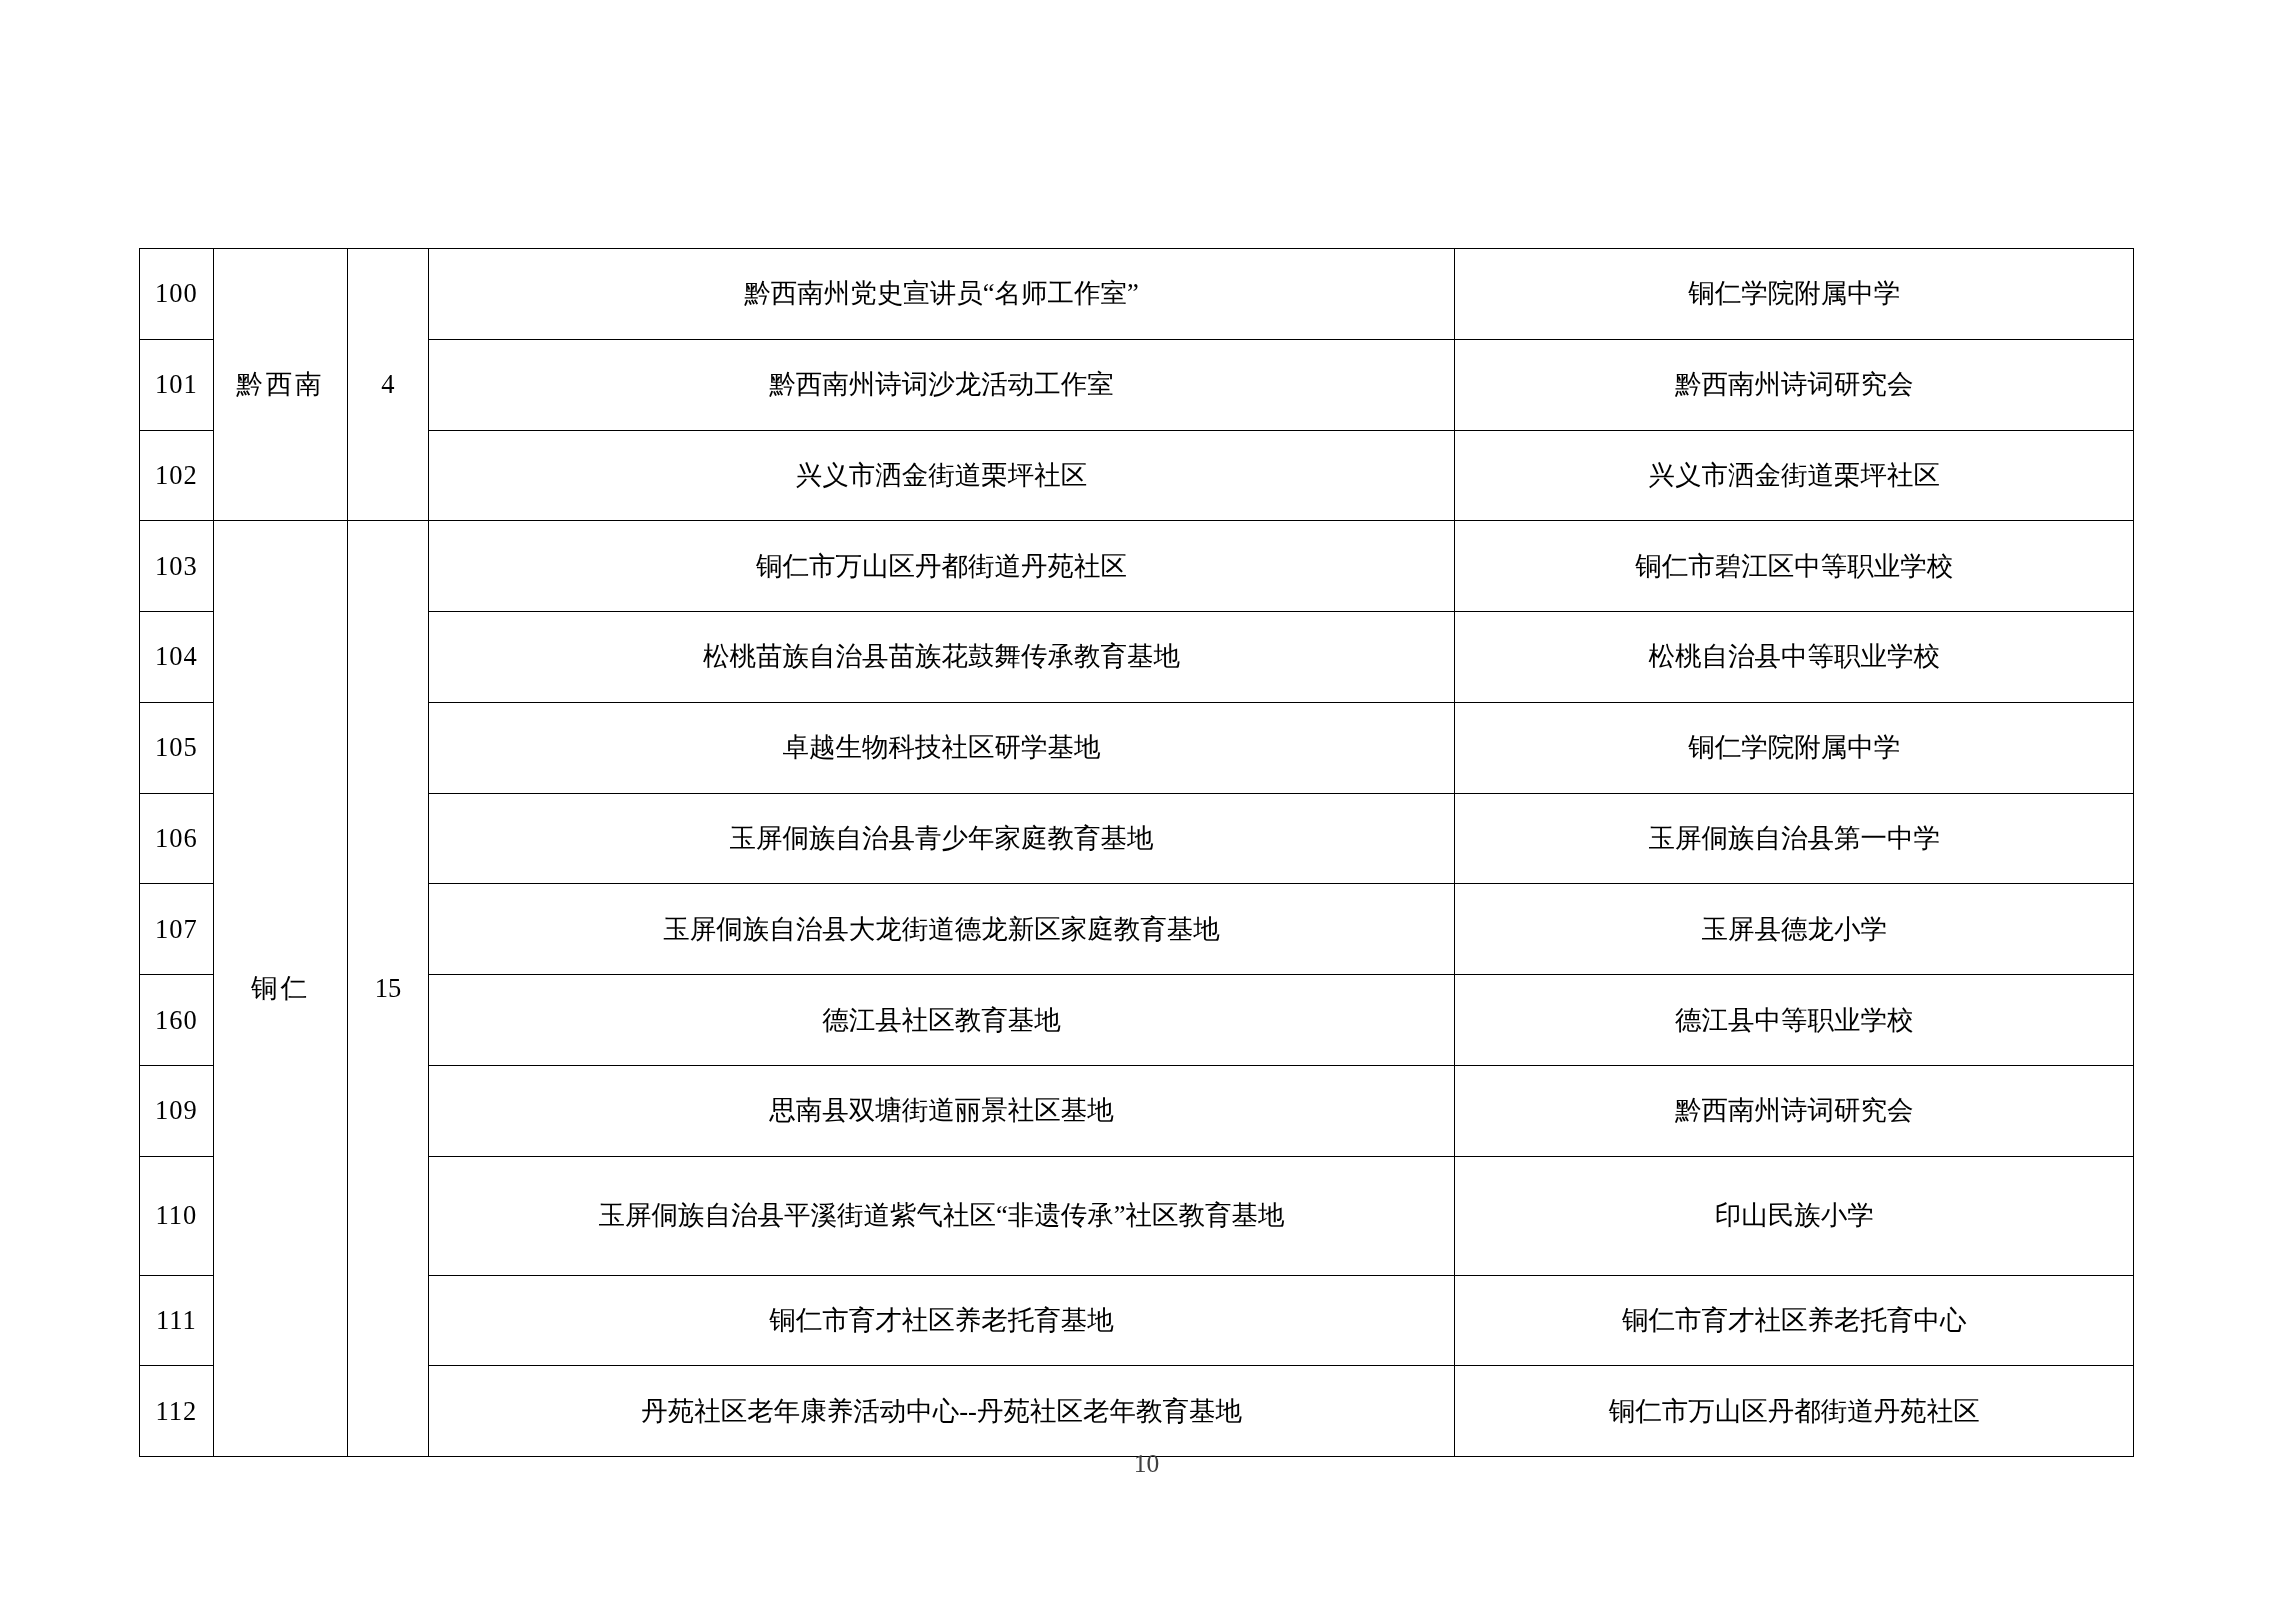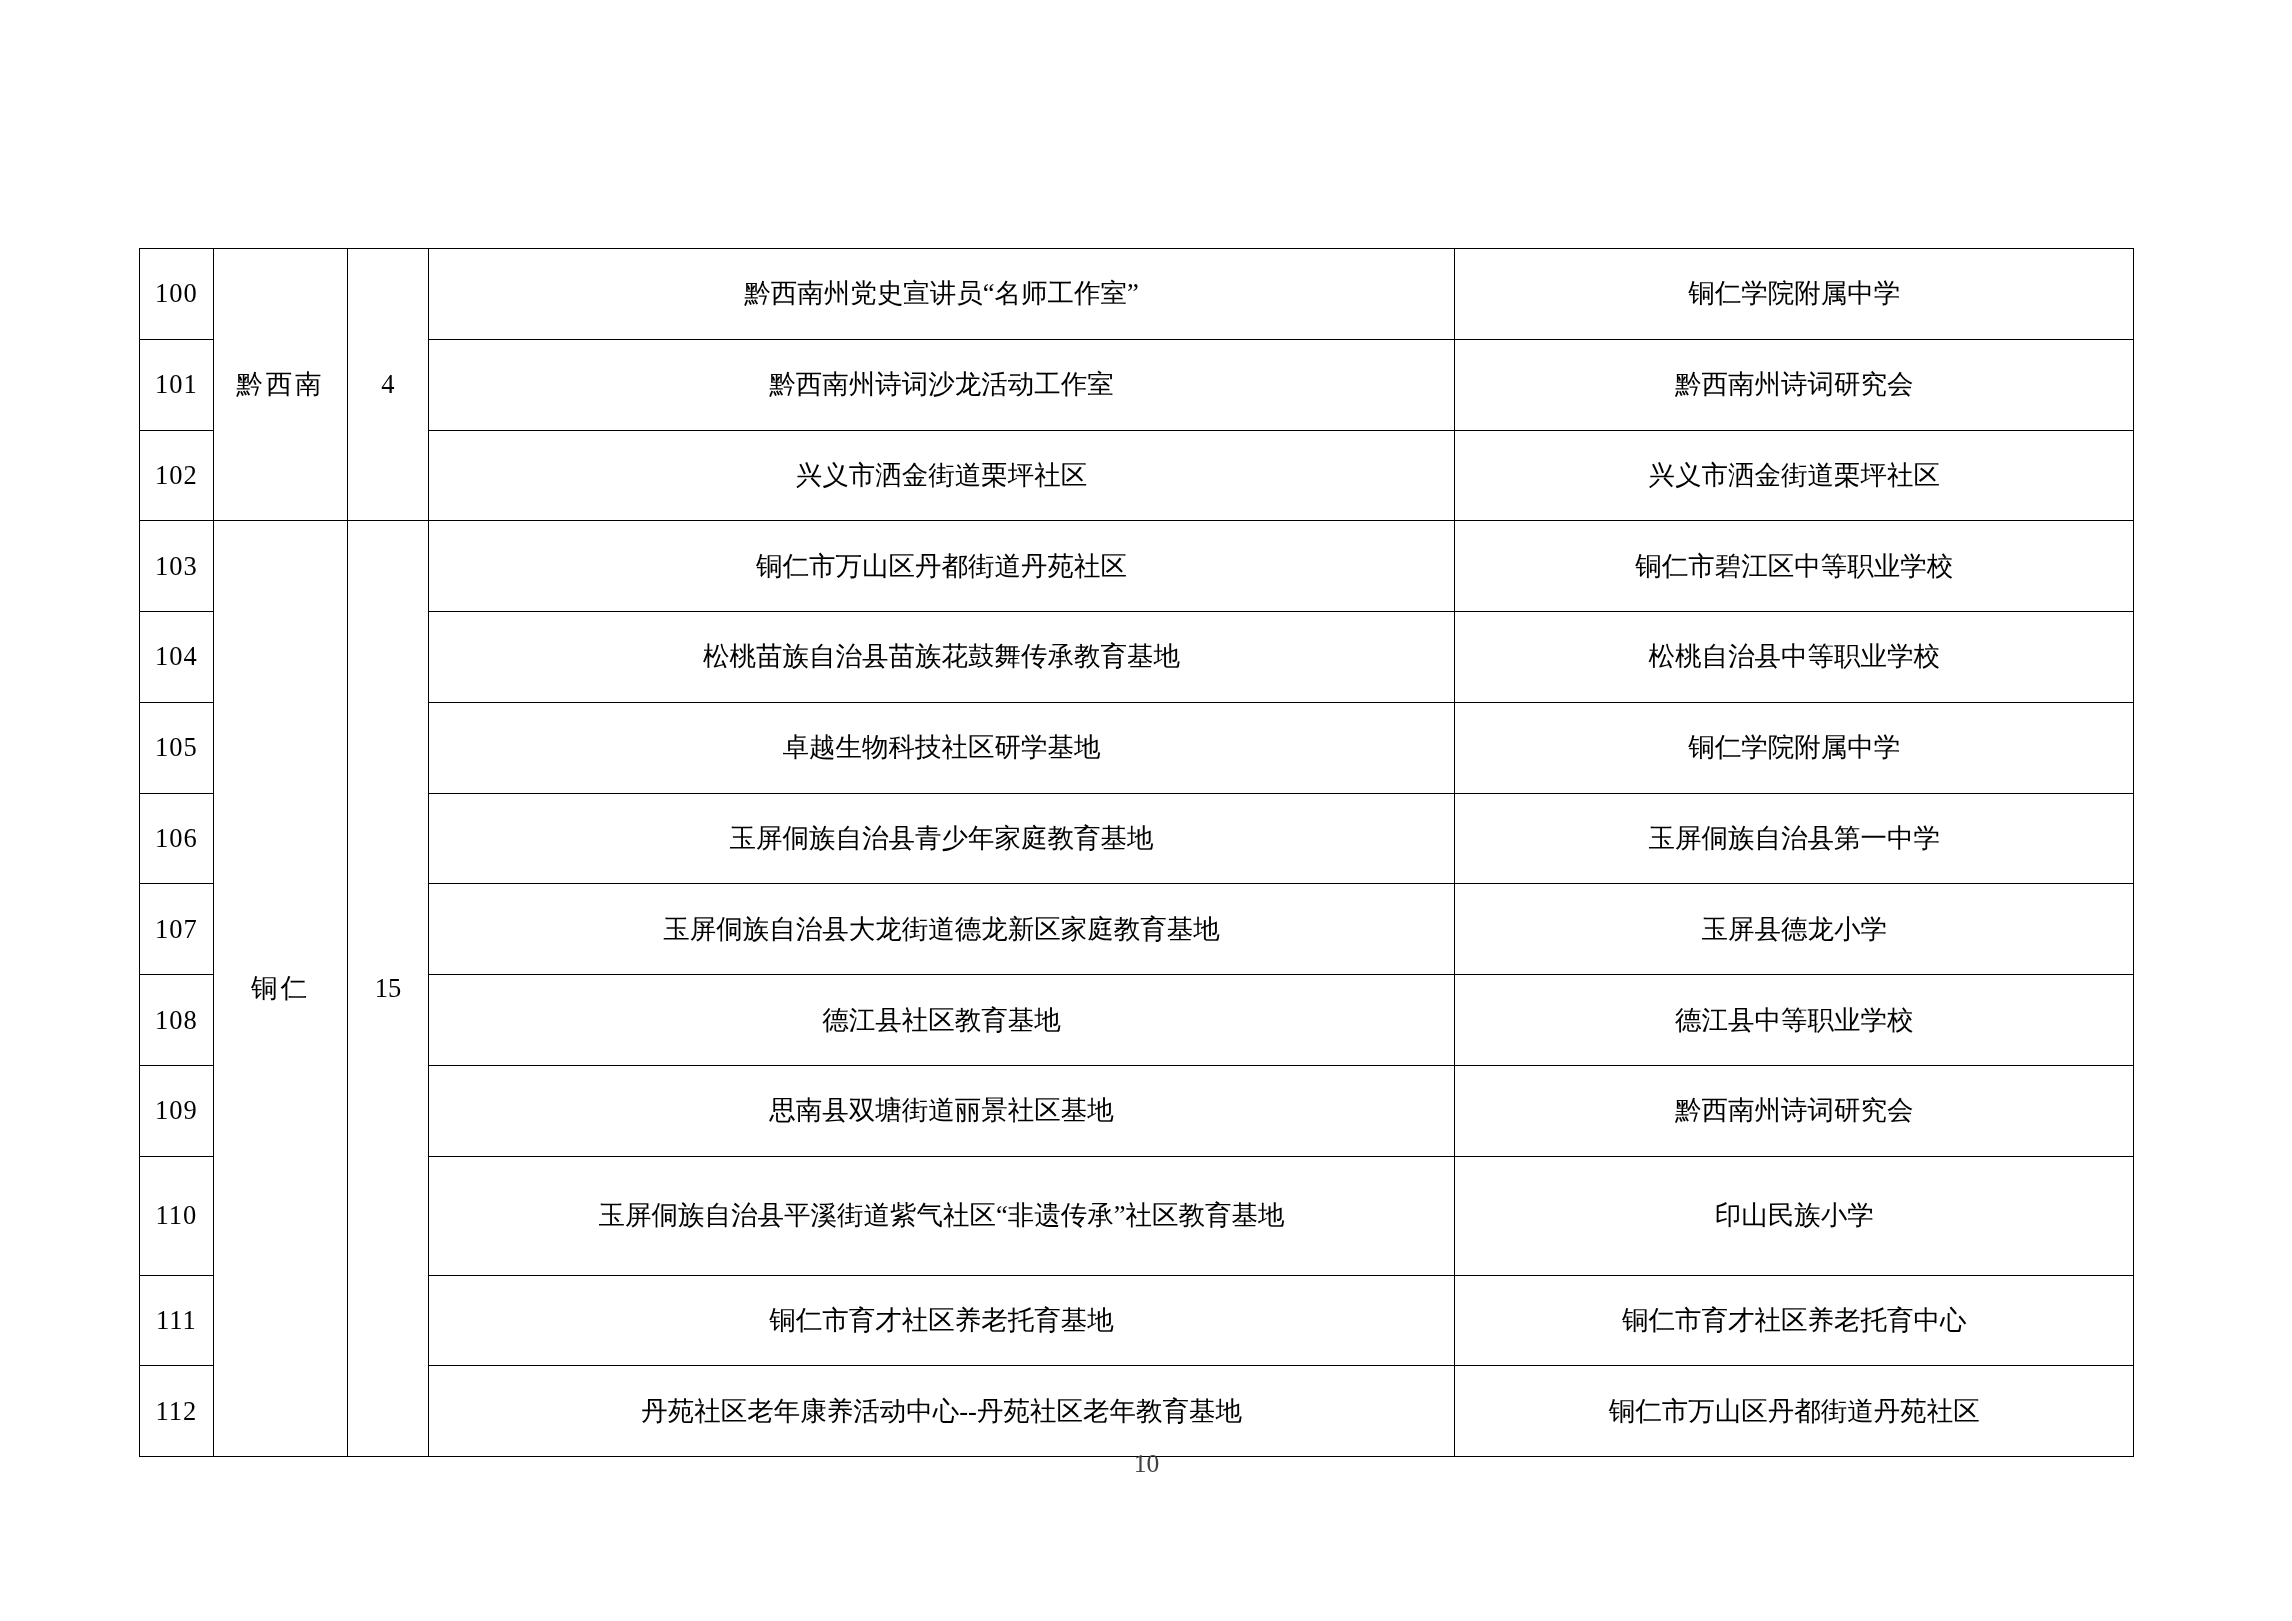--- a/index.html
+++ b/index.html
@@ -144,21 +144,21 @@
           <td class="c-org cjk">玉屏侗族自治县第一中学</td>
         </tr>
 
         <tr class="r-std">
           <td class="c-num">107</td>
           <td class="c-project cjk">玉屏侗族自治县大龙街道德龙新区家庭教育基地</td>
           <td class="c-org cjk">玉屏县德龙小学</td>
         </tr>
 
         <tr class="r-std">
-          <td class="c-num">108</td>
+          <td class="c-num">160</td>
           <td class="c-project cjk">德江县社区教育基地</td>
           <td class="c-org cjk">德江县中等职业学校</td>
         </tr>
 
         <tr class="r-std">
           <td class="c-num">109</td>
           <td class="c-project cjk">思南县双塘街道丽景社区基地</td>
           <td class="c-org cjk">黔西南州诗词研究会</td>
         </tr>
 

